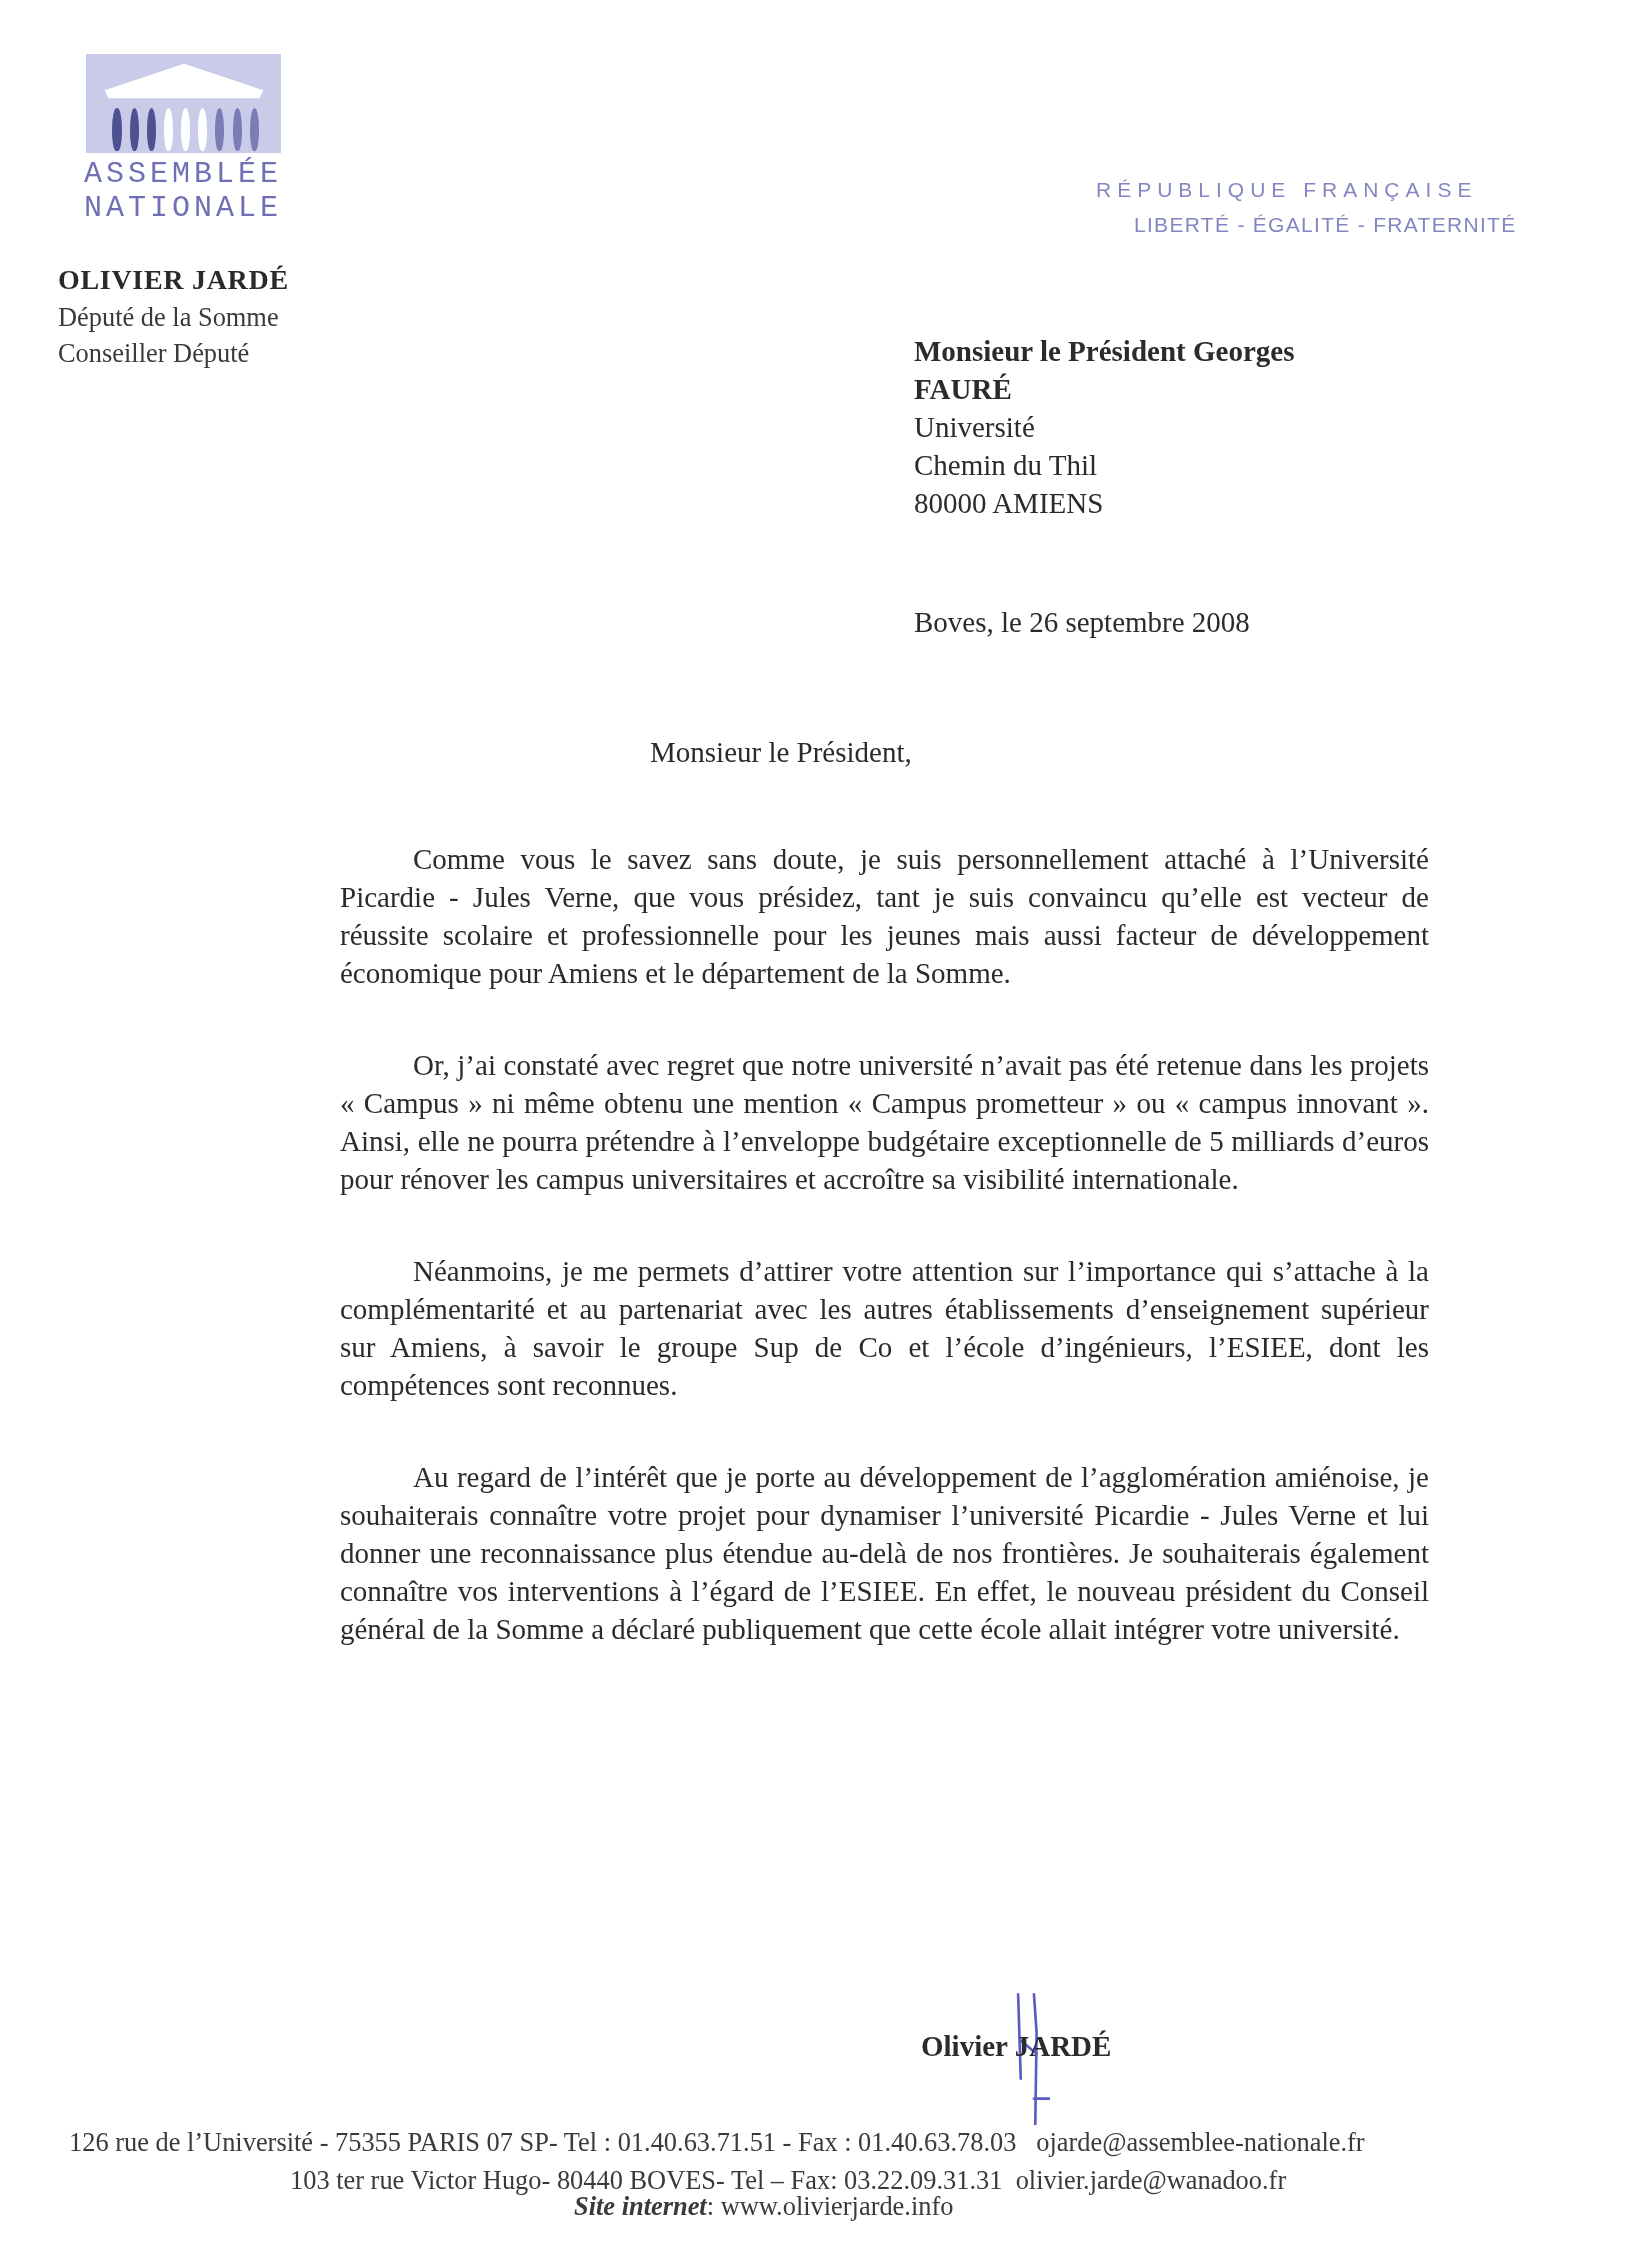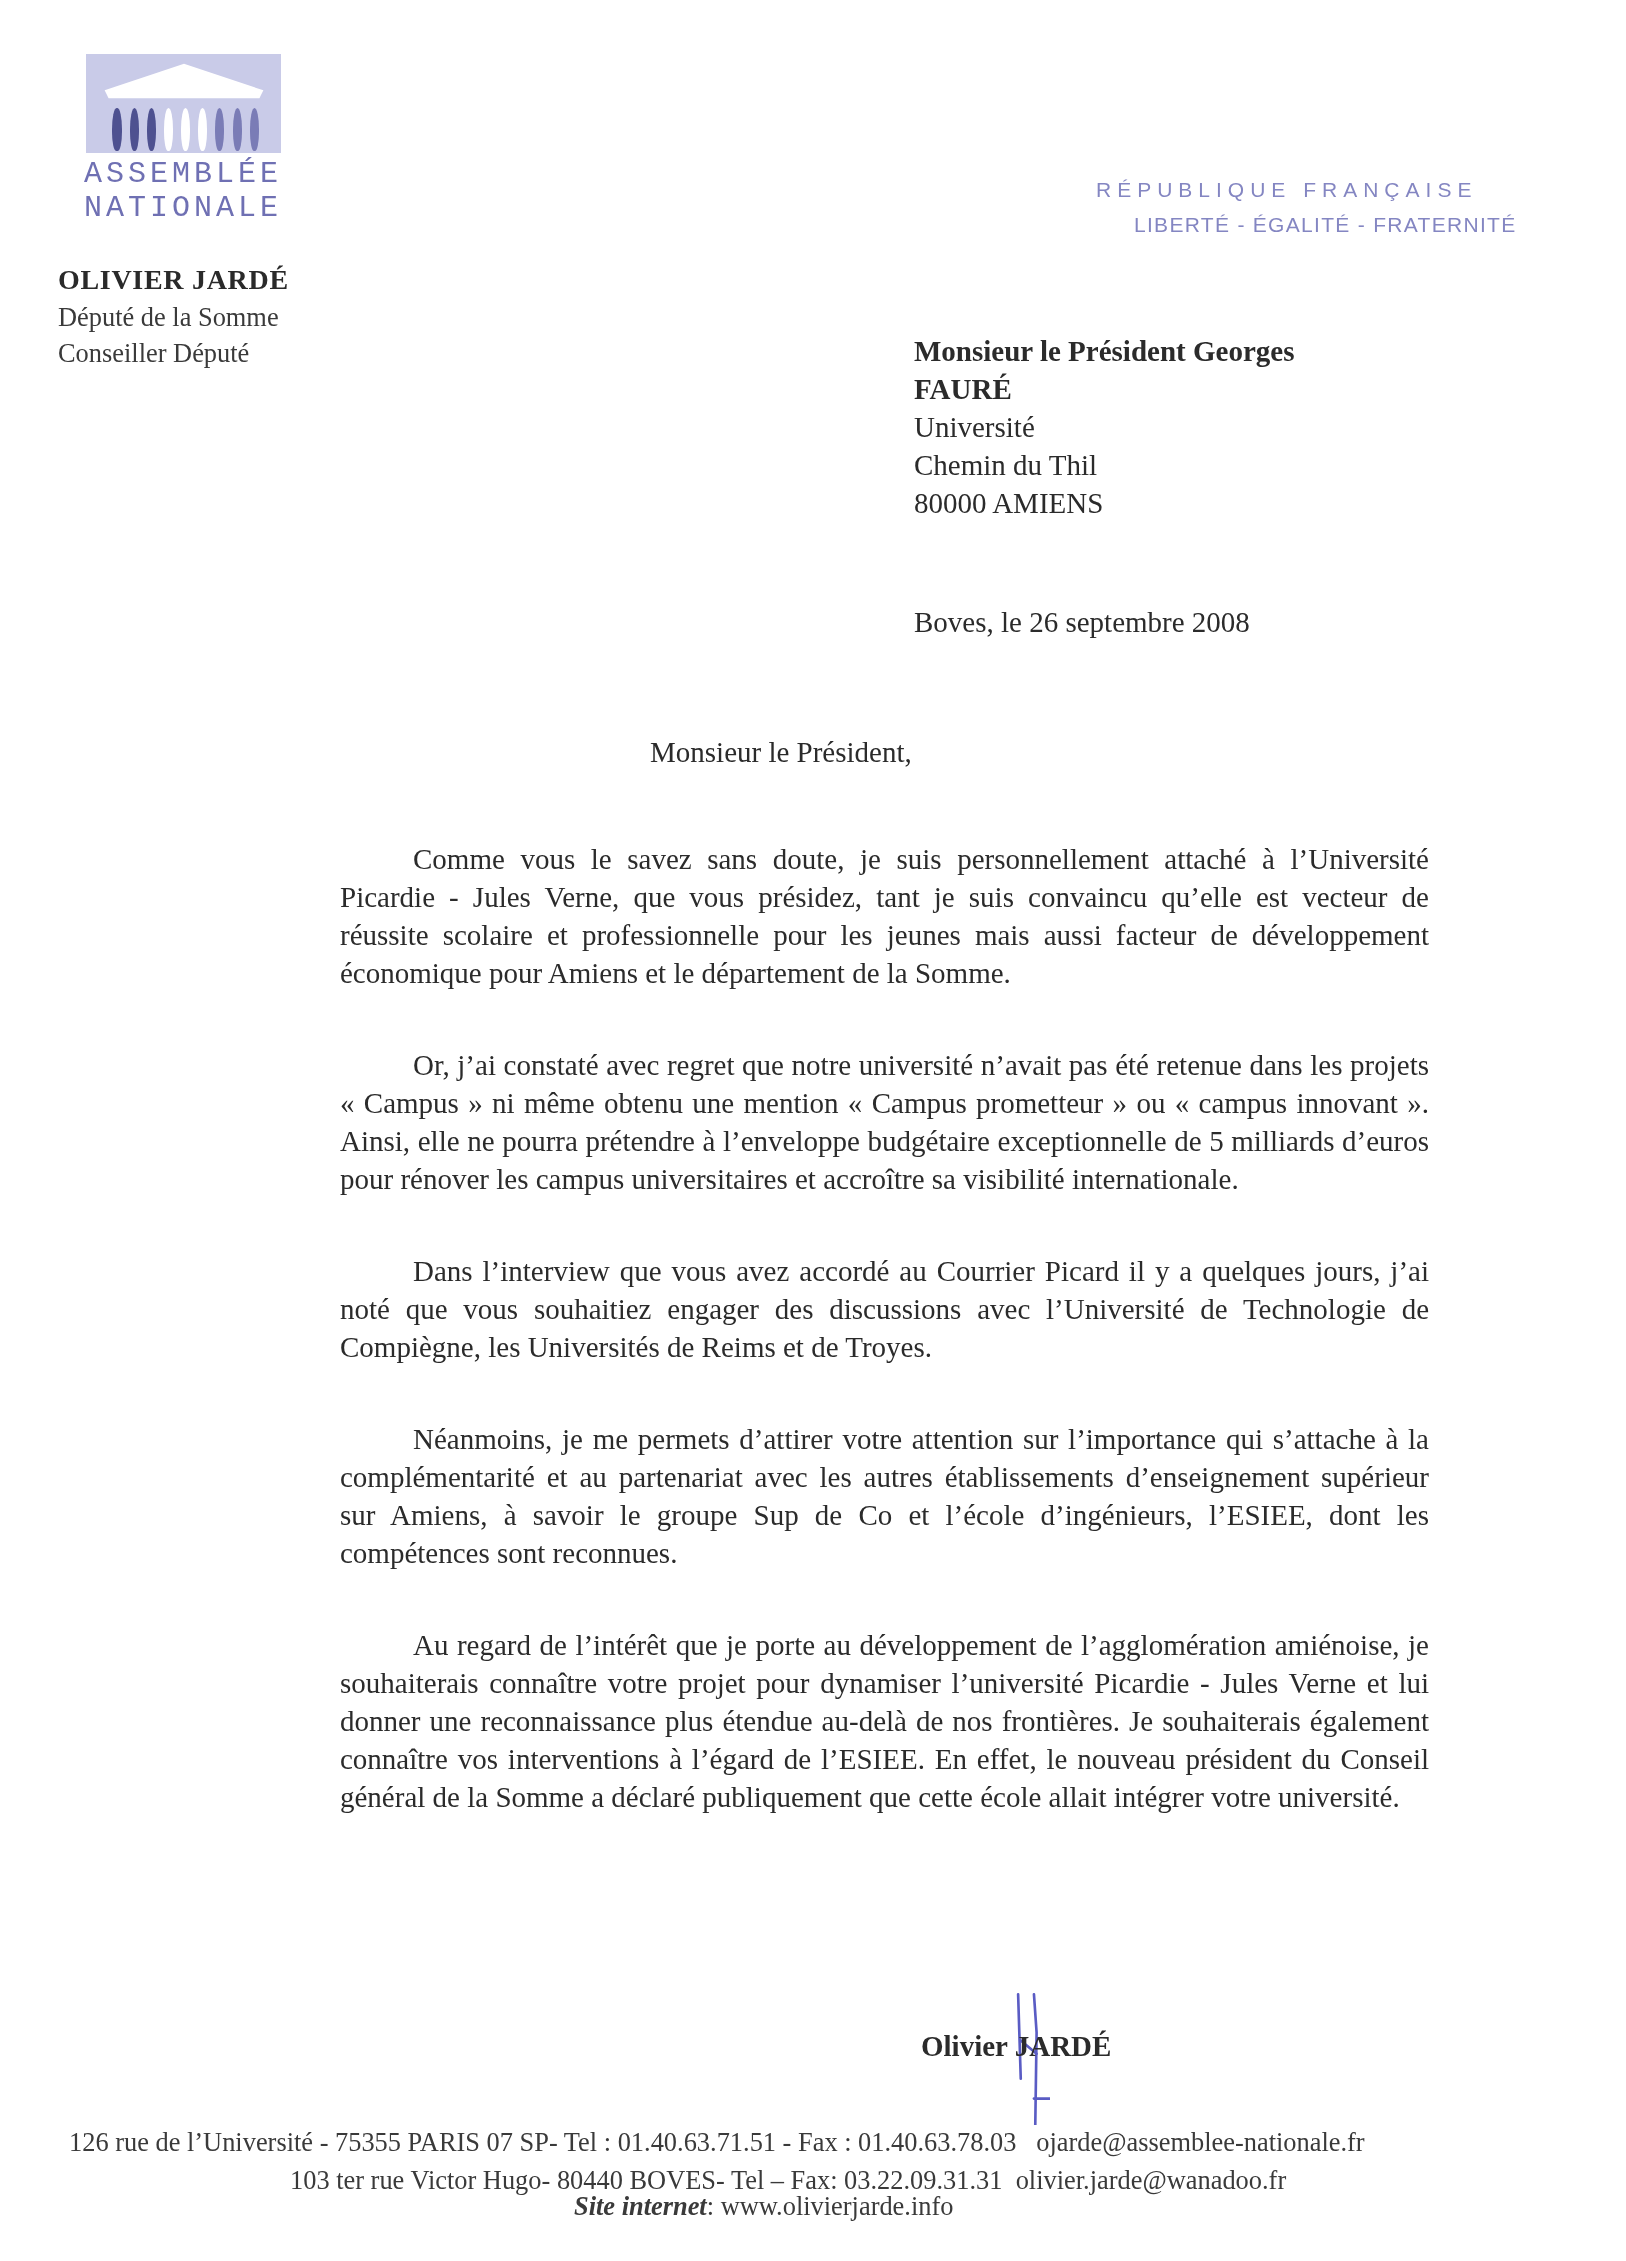--- a/index.html
+++ b/index.html
@@ -65,21 +65,20 @@
   <div>Chemin du Thil</div>
   <div>80000 AMIENS</div>
 </div>
 
 <div id="date" class="abs">Boves, le 26 septembre 2008</div>
 <div id="salutation" class="abs">Monsieur le Président,</div>
 
 <div id="body" class="abs">
   <p>Comme vous le savez sans doute, je suis personnellement attaché à l’Université Picardie - Jules Verne, que vous présidez, tant je suis convaincu qu’elle est vecteur de réussite scolaire et professionnelle pour les jeunes mais aussi facteur de développement économique pour Amiens et le département de la Somme.</p>
   <p>Or, j’ai constaté avec regret que notre université n’avait pas été retenue dans les projets « Campus » ni même obtenu une mention « Campus prometteur » ou « campus innovant ». Ainsi, elle ne pourra prétendre à l’enveloppe budgétaire exceptionnelle de 5 milliards d’euros pour rénover les campus universitaires et accroître sa visibilité internationale.</p>
-  <p>Dans l’interview que vous avez accordé au Courrier Picard il y a quelques jours, j’ai noté que vous souhaitiez engager des discussions avec l’Université de Technologie de Compiègne, les Universités de Reims et de Troyes.</p>
   <p>Néanmoins, je me permets d’attirer votre attention sur l’importance qui s’attache à la complémentarité et au partenariat avec les autres établissements d’enseignement supérieur sur Amiens, à savoir le groupe Sup de Co et l’école d’ingénieurs, l’ESIEE, dont les compétences sont reconnues.</p>
   <p>Au regard de l’intérêt que je porte au développement de l’agglomération amiénoise, je souhaiterais connaître votre projet pour dynamiser l’université Picardie - Jules Verne et lui donner une reconnaissance plus étendue au-delà de nos frontières. Je souhaiterais également connaître vos interventions à l’égard de l’ESIEE. En effet, le nouveau président du Conseil général de la Somme a déclaré publiquement que cette école allait intégrer votre université.</p>
 </div>
 
 <svg id="signature-mark" class="abs" viewBox="0 0 60 200">
   <path d="M12 2 L16 130" stroke="#5a5cc4" stroke-width="4" fill="none" stroke-linecap="round"></path>
   <path d="M36 2 L40 60 L38 200" stroke="#5a5cc4" stroke-width="4" fill="none" stroke-linecap="round"></path>
   <path d="M16 72 L40 92" stroke="#5a5cc4" stroke-width="4" fill="none" stroke-linecap="round"></path>
   <path d="M36 160 L60 160" stroke="#5a5cc4" stroke-width="4" fill="none" stroke-linecap="round"></path>
 </svg>

